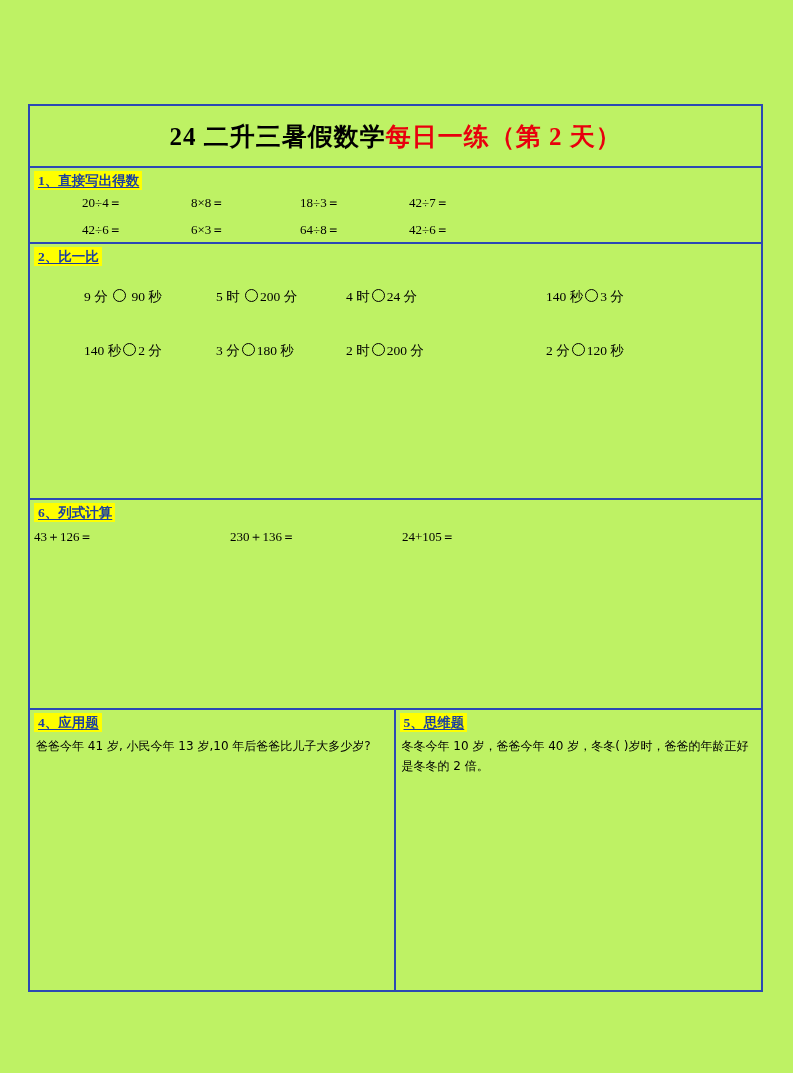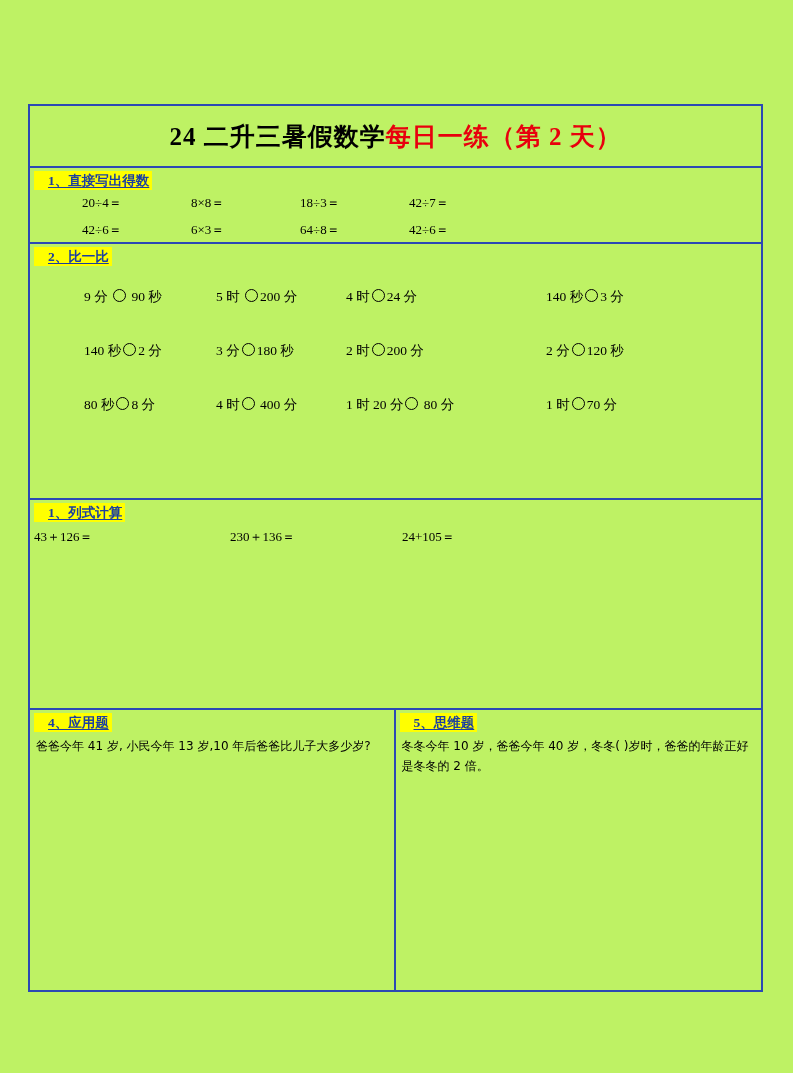--- a/index.html
+++ b/index.html
@@ -53,21 +53,21 @@
   .title .red { color: #e8000d; }
 
   
   .sec-head {
     display: inline-block;
     background: #ffff00;
     color: #1b3fa0;
     font-weight: bold;
     font-size: 13.5px;
     line-height: 17px;
-    padding: 1px 3px 1px 14px;
+    padding: 1px 3px 1px 4px;
     margin: 3px 0 0 4px;
     text-decoration: underline;
     text-underline-offset: 2px;
   }
 
   
   .s1 { height: 76px; }
   .s1 .lines {
     margin-top: 4px;
     font-size: 13px;
@@ -177,32 +177,26 @@
           <span class="c4"><span>140 秒</span><span class="circ"></span><span>3 分</span></span>
         </div>
 
         <div class="line">
           <span class="c1"><span>140 秒</span><span class="circ"></span><span>2 分</span></span>
           <span class="c2"><span>3 分</span><span class="circ"></span><span>180 秒</span></span>
           <span class="c3"><span>2 时</span><span class="circ"></span><span>200 分</span></span>
           <span class="c4"><span>2 分</span><span class="circ"></span><span>120 秒</span></span>
         </div>
 
-        <div class="line">
-          <span class="c1"><span>80 秒</span><span class="circ"></span><span>8 分</span></span>
-          <span class="c2"><span>4 时</span><span class="circ"></span><span> 400 分</span></span>
-          <span class="c3"><span>1 时 20 分</span><span class="circ"></span><span> 80 分</span></span>
-          <span class="c4"><span>1 时</span><span class="circ"></span><span>70 分</span></span>
-        </div>
 
       </div>
     </div>
 
     <div class="row s3">
-      <div class="sec-head">1、列式计算</div>
+      <div class="sec-head">6、列式计算</div>
       <div class="line">
         <span class="c1">43＋126＝</span>
         <span class="c2">230＋136＝</span>
         <span class="c4">24+105＝</span>
       </div>
     </div>
 
     <div class="row s45">
       <div class="halfcol left">
         <div class="sec-head">4、应用题</div>

